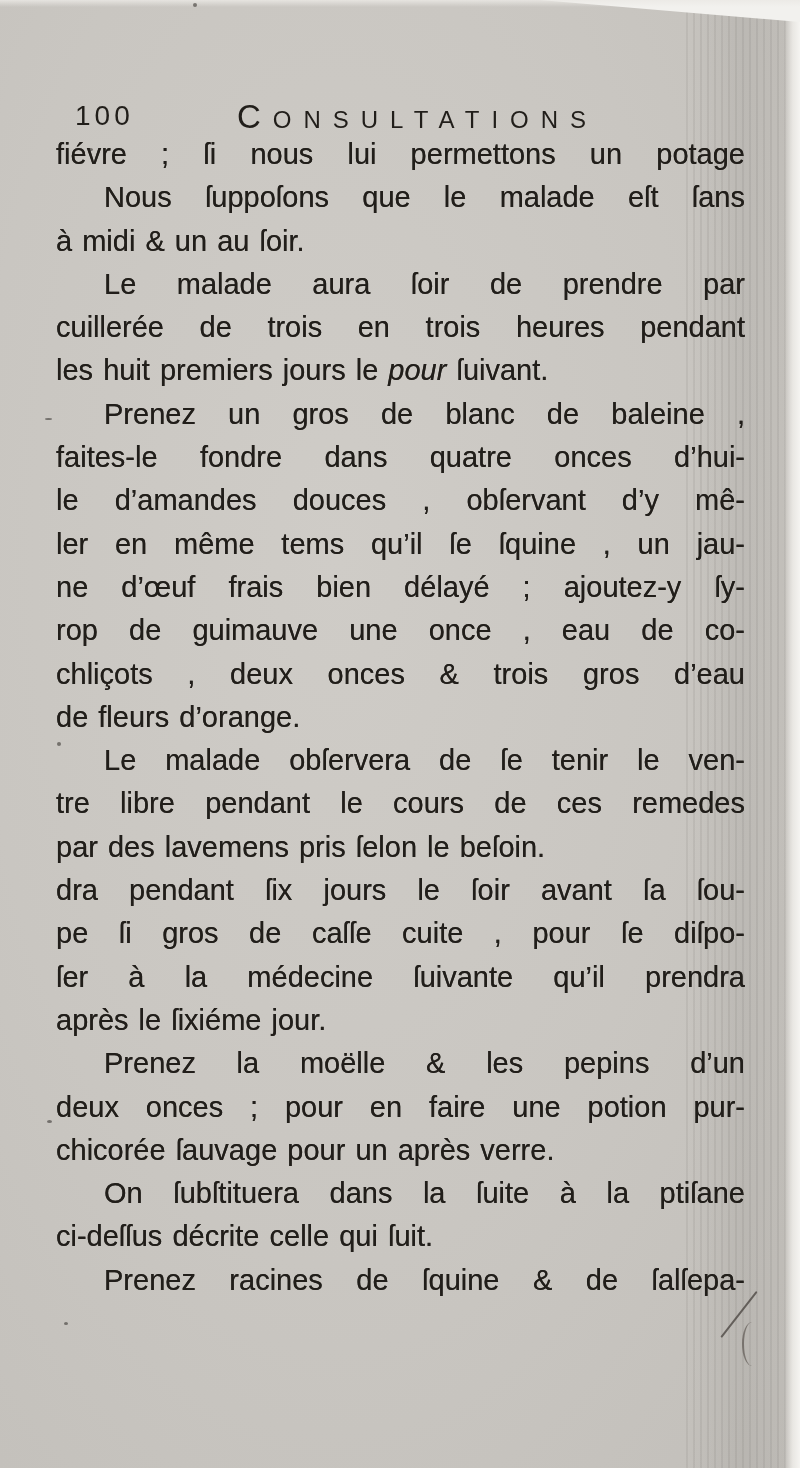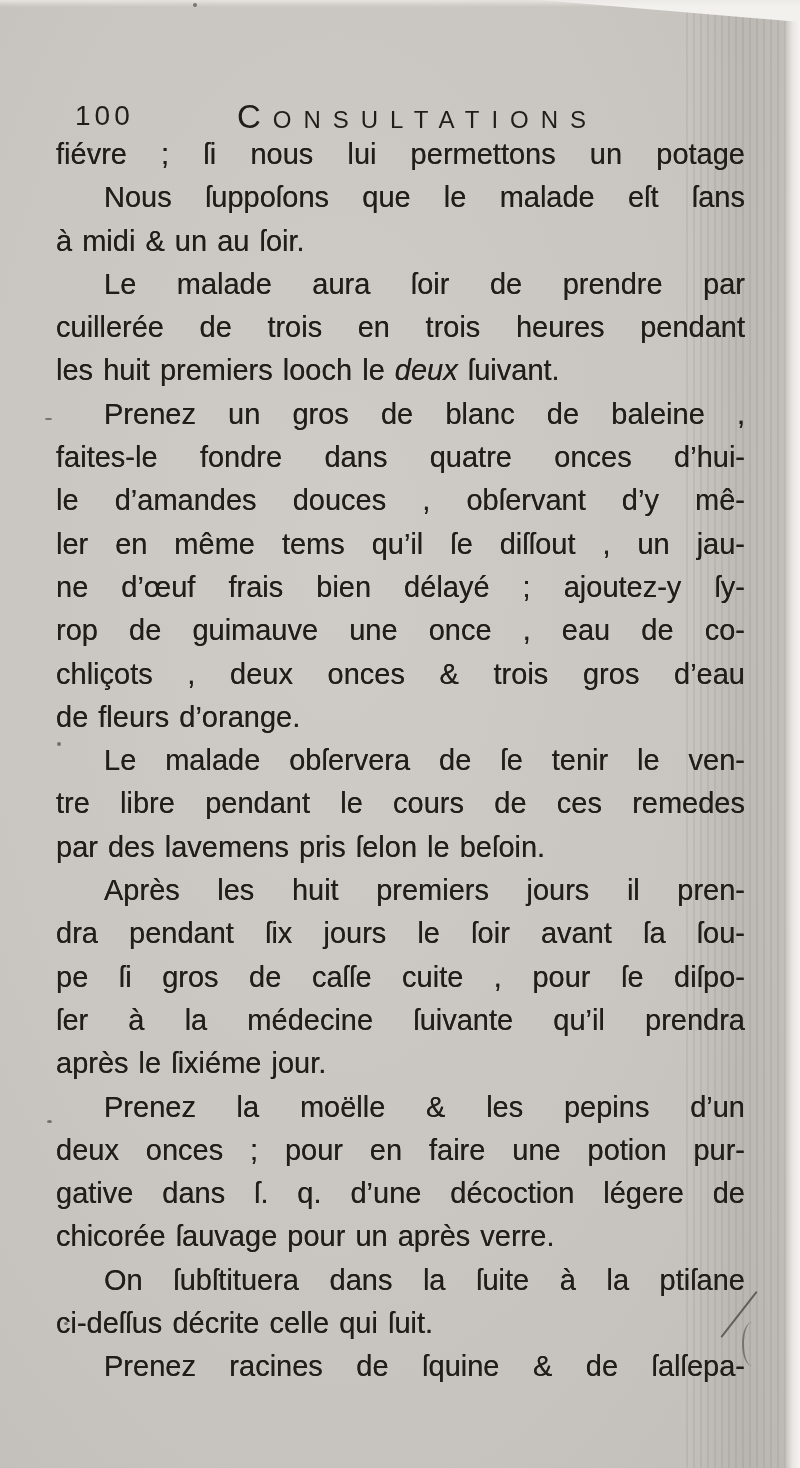--- a/index.html
+++ b/index.html
@@ -109,52 +109,50 @@
 
     <div>
       <div class="line just">fiévre ; ſi nous lui permettons un potage</div>
       <div class="line indent just">Nous ſuppoſons que le malade eſt ſans</div>
       <div class="line left">à midi &amp; un au ſoir.</div>
     </div>
 
     <div>
       <div class="line indent just">Le malade aura ſoir de prendre par</div>
       <div class="line just">cuillerée de trois en trois heures pendant</div>
-      <div class="line left"><span>les huit premiers looch le </span><span class="it">deux</span><span> ſuivant.</span></div>
+      <div class="line left"><span>les huit premiers jours le </span><span class="it">pour</span><span> ſuivant.</span></div>
     </div>
 
     <div>
       <div class="line indent just">Prenez un gros de blanc de baleine ,</div>
       <div class="line just">faites-le fondre dans quatre onces d’hui-</div>
       <div class="line just">le d’amandes douces , obſervant d’y mê-</div>
-      <div class="line just">ler en même tems qu’il ſe diſſout , un jau-</div>
+      <div class="line just">ler en même tems qu’il ſe ſquine , un jau-</div>
       <div class="line just">ne d’œuf frais bien délayé ; ajoutez-y ſy-</div>
       <div class="line just">rop de guimauve une once , eau de co-</div>
       <div class="line just">chliçots , deux onces &amp; trois gros d’eau</div>
       <div class="line left">de fleurs d’orange.</div>
     </div>
 
     <div>
       <div class="line indent just">Le malade obſervera de ſe tenir le ven-</div>
       <div class="line just">tre libre pendant le cours de ces remedes</div>
       <div class="line left">par des lavemens pris ſelon le beſoin.</div>
     </div>
 
     <div>
-      <div class="line indent just">Après les huit premiers jours il pren-</div>
       <div class="line just">dra pendant ſix jours le ſoir avant ſa ſou-</div>
       <div class="line just">pe ſi gros de caſſe cuite , pour ſe diſpo-</div>
       <div class="line just">ſer à la médecine ſuivante qu’il prendra</div>
       <div class="line left">après le ſixiéme jour.</div>
     </div>
 
     <div>
       <div class="line indent just">Prenez la moëlle &amp; les pepins d’un</div>
       <div class="line just">deux onces ; pour en faire une potion pur-</div>
-      <div class="line just">gative dans ſ. q. d’une décoction légere de</div>
       <div class="line left">chicorée ſauvage pour un après verre.</div>
     </div>
 
     <div>
       <div class="line indent just">On ſubſtituera dans la ſuite à la ptiſane</div>
       <div class="line left">ci-deſſus décrite celle qui ſuit.</div>
     </div>
 
     <div>
       <div class="line indent just">Prenez racines de ſquine &amp; de ſalſepa-</div>

